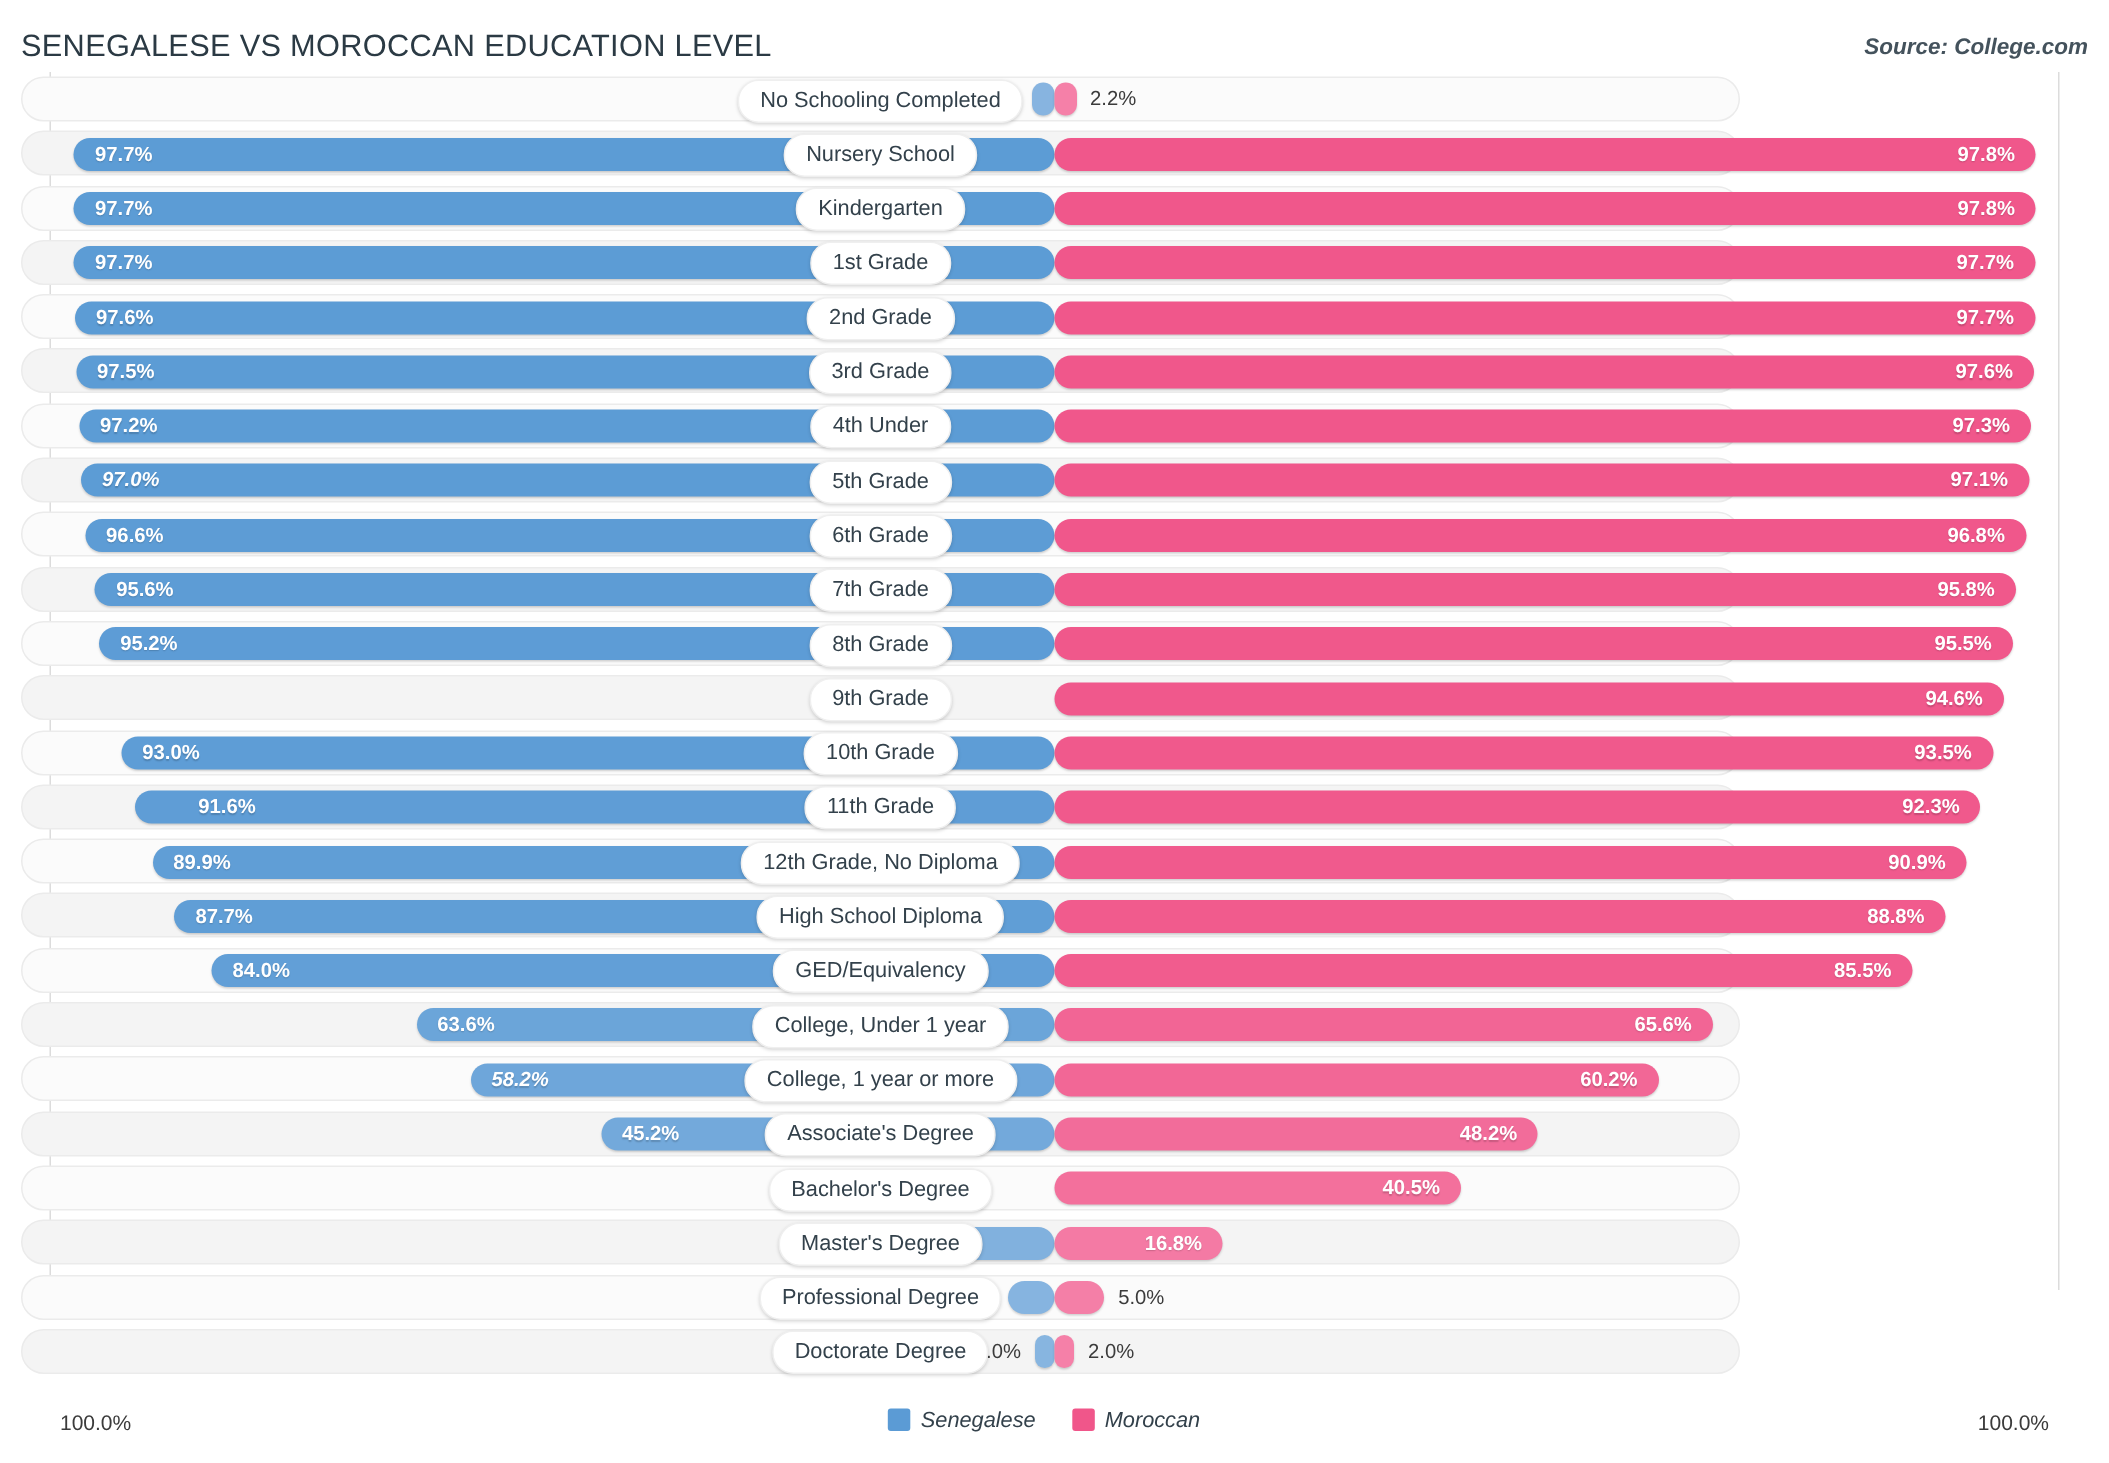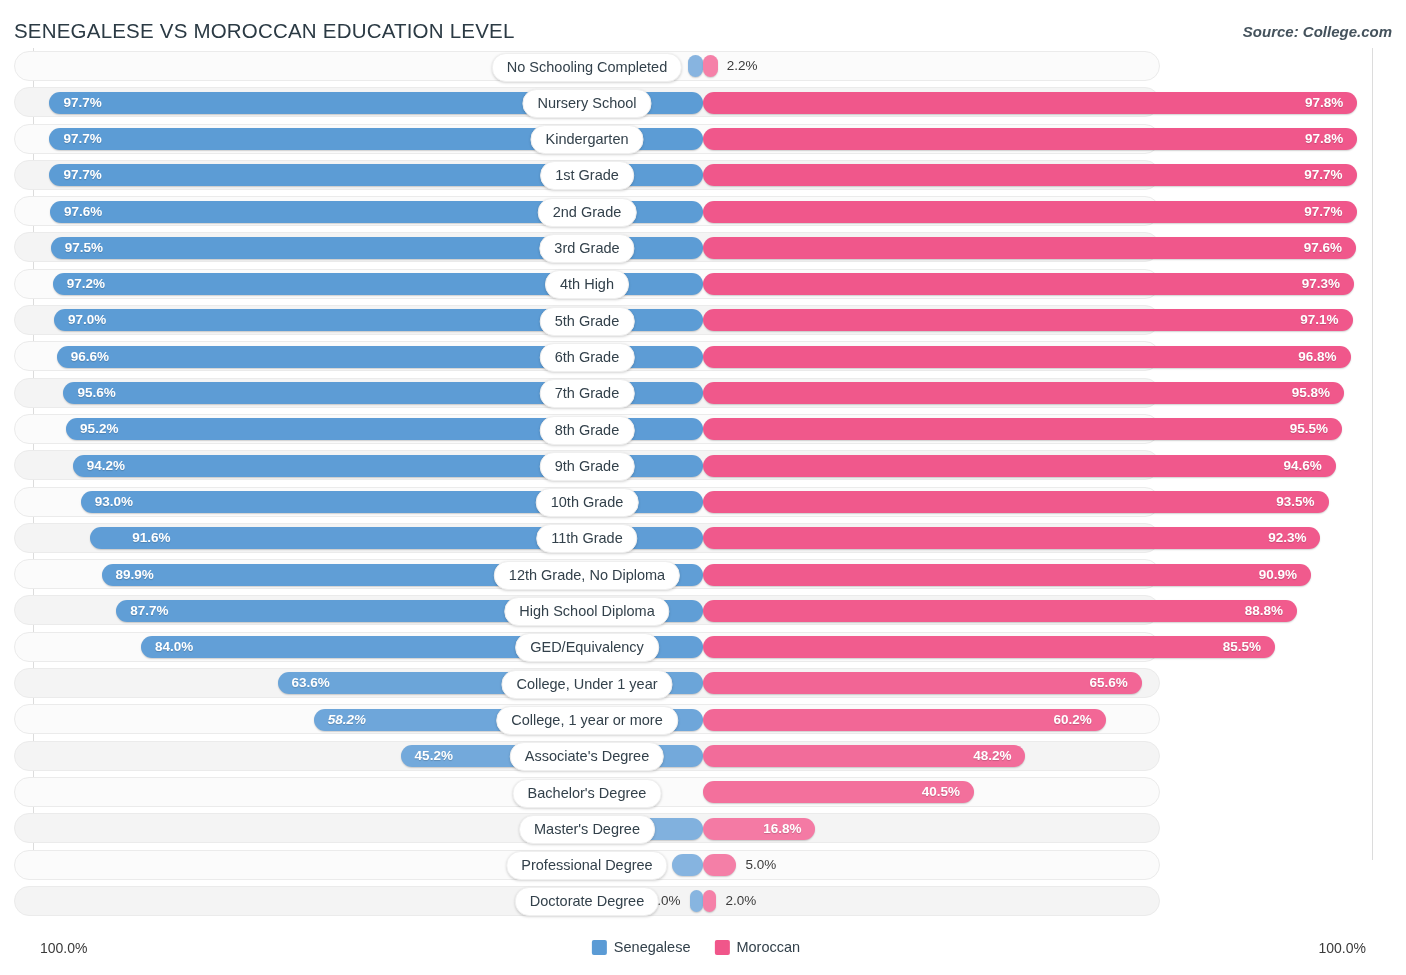--- a/index.html
+++ b/index.html
@@ -110,21 +110,21 @@
   .axis-right{
     position:absolute;right:40px;top:5px;
     font-size:14px;color:#3b3b3b;
   }
   .legend{
     position:absolute;left:50%;top:4px;
     transform:translateX(-50%);
     display:flex;align-items:center;gap:10px;
     white-space:nowrap;
   }
-  .legend-item{display:flex;align-items:center;gap:7px;margin-right:14px;}
+  .legend-item{display:flex;align-items:flex-start;gap:7px;margin-right:14px;font-style:italic;}
   .legend-swatch{width:15px;height:15px;border-radius:2px;display:inline-block;}
   .legend-text{font-size:14.5px;color:#33414b;}
 </style>
 </head>
 <body>
 
 <div class="page">
 
   <div class="title">SENEGALESE VS MOROCCAN EDUCATION LEVEL</div>
   <div class="source">Source: College.com</div>
@@ -208,27 +208,27 @@
         <div class="row alt">
           <div class="track"></div>
           <div class="half left">
             <div class="bar" style="width: 650.268px; background: rgb(92, 156, 213);"></div>
             <div class="inlabel" style="left: 32.732px;">97.2%</div>
           </div>
           <div class="half right">
             <div class="bar" style="width: 650.937px; background: rgb(240, 87, 139);"></div>
             <div class="inlabel" style="right: 32.063px; left: auto;">97.3%</div>
           </div>
-          <div class="pill">4th High</div>
+          <div class="pill">4th Under</div>
         </div>
         <div class="row">
           <div class="track"></div>
           <div class="half left">
             <div class="bar" style="width: 648.93px; background: rgb(92, 156, 213);"></div>
-            <div class="inlabel" style="left: 34.07px;">97.0%</div>
+            <div class="inlabel" style="left: 34.07px; font-style: italic;">97.0%</div>
           </div>
           <div class="half right">
             <div class="bar" style="width: 649.599px; background: rgb(240, 87, 139);"></div>
             <div class="inlabel" style="right: 33.401px; left: auto;">97.1%</div>
           </div>
           <div class="pill">5th Grade</div>
         </div>
         <div class="row alt">
           <div class="track"></div>
           <div class="half left">
@@ -260,24 +260,20 @@
             <div class="inlabel" style="left: 46.112px;">95.2%</div>
           </div>
           <div class="half right">
             <div class="bar" style="width: 638.895px; background: rgb(240, 88, 139);"></div>
             <div class="inlabel" style="right: 44.105px; left: auto;">95.5%</div>
           </div>
           <div class="pill">8th Grade</div>
         </div>
         <div class="row">
           <div class="track"></div>
-          <div class="half left">
-            <div class="bar" style="width: 630.198px; background: rgb(94, 157, 214);"></div>
-            <div class="inlabel" style="left: 52.802px;">94.2%</div>
-          </div>
           <div class="half right">
             <div class="bar" style="width: 632.874px; background: rgb(240, 88, 140);"></div>
             <div class="inlabel" style="right: 50.126px; left: auto; margin-left: 14px;">94.6%</div>
           </div>
           <div class="pill">9th Grade</div>
         </div>
         <div class="row alt">
           <div class="track"></div>
           <div class="half left">
             <div class="bar" style="width: 622.17px; background: rgb(94, 157, 214);"></div>

